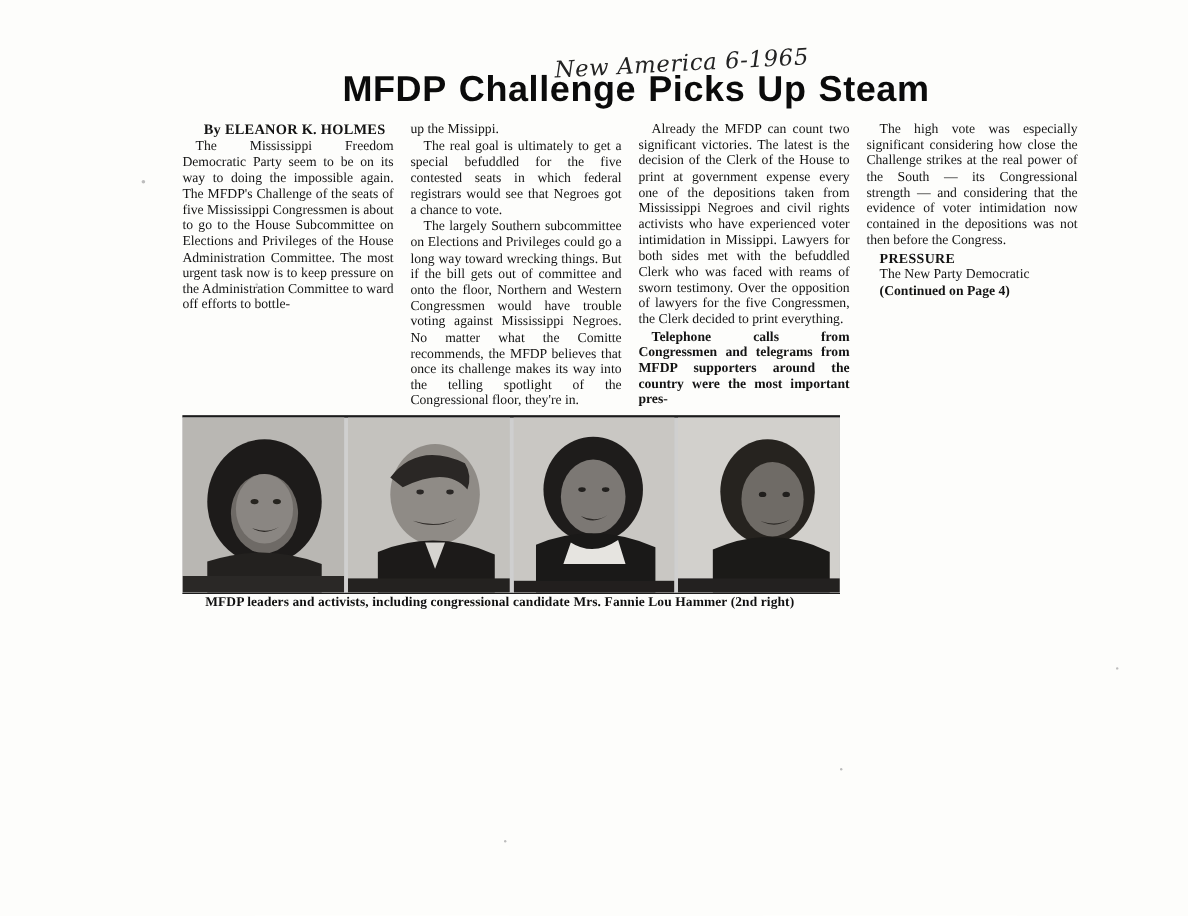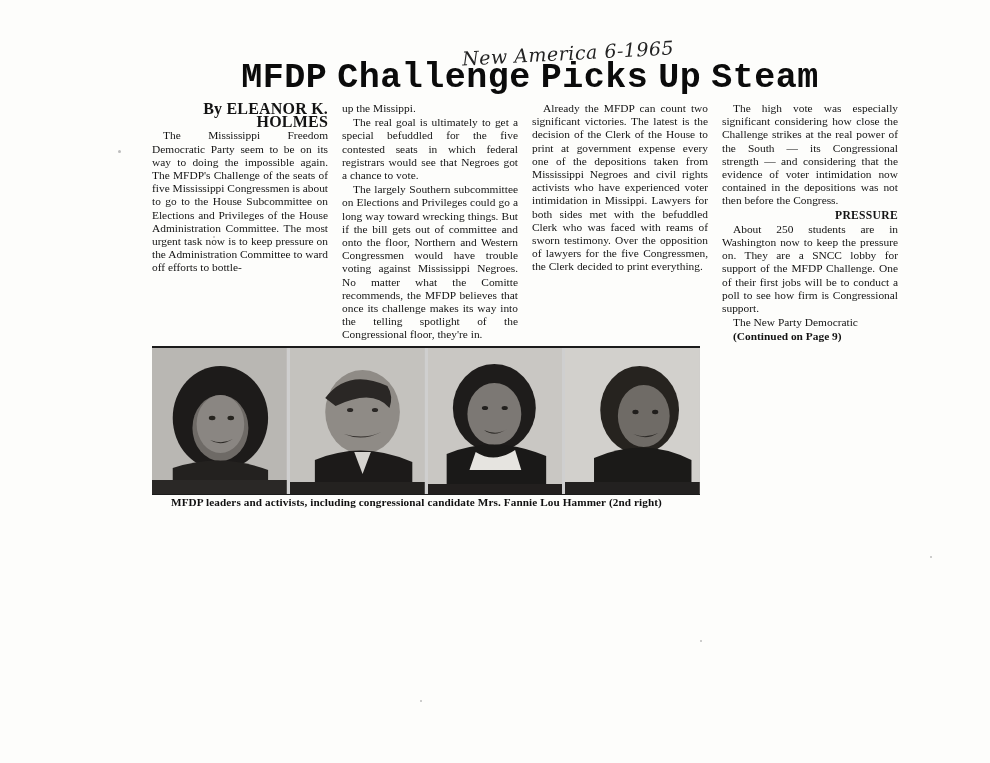--- a/index.html
+++ b/index.html
@@ -48,23 +48,23 @@
     white-space: nowrap;
   }
 
   
   .headline {
     position: absolute;
     left: 0;
     top: 22px;
     width: 756px;
     text-align: center;
-    font-family: Liberation Mono, monospace;
-    font-weight: bold;
-    font-size: 35px;
+    font-family: Liberation Sans, sans-serif;
+    font-weight: bold;
+    font-size: 30px;
     letter-spacing: 0.5px;
     color: #0b0b0b;
     white-space: nowrap;
   }
   .headline span { margin: 0 5px; }
 
   
   .columns {
     position: absolute;
     left: 0;
@@ -77,30 +77,30 @@
     width: 176px;
     font-size: 11.4px;
     line-height: 13.2px;
     text-align: justify;
     color: #131313;
   }
   .col p { margin: 0 0 1px 0; text-indent: 11px; }
   .col p.noindent { text-indent: 0; }
   .byline {
     font-weight: bold;
-    font-size: 16px;
+    font-size: 12px;
     letter-spacing: 0.2px;
     margin-bottom: 5px;
     text-indent: 0;
-    text-align: right;
+    text-align: center;
   }
   .bold-para { font-weight: bold; }
   .subhead {
     font-weight: bold;
-    text-align: right;
+    text-align: left;
     font-size: 11.6px;
     margin: 4px 0 1px 0;
     text-indent: 0;
     letter-spacing: 0.3px;
   }
   .continued {
     font-weight: bold;
     text-indent: 0;
     margin-top: 2px;
   }
@@ -163,28 +163,28 @@
     </div>
 
     <div class="col">
       <p class="noindent">up the Missippi.</p>
       <p>The real goal is ultimately to get a special befuddled for the five contested seats in which federal registrars would see that Negroes got a chance to vote.</p>
       <p>The largely Southern subcommittee on Elections and Privileges could go a long way toward wrecking things. But if the bill gets out of committee and onto the floor, Northern and Western Congressmen would have trouble voting against Mississippi Negroes. No matter what the Comitte recommends, the MFDP believes that once its challenge makes its way into the telling spotlight of the Congressional floor, they're in.</p>
     </div>
 
     <div class="col">
       <p>Already the MFDP can count two significant victories. The latest is the decision of the Clerk of the House to print at government expense every one of the depositions taken from Mississippi Negroes and civil rights activists who have experienced voter intimidation in Missippi. Lawyers for both sides met with the befuddled Clerk who was faced with reams of sworn testimony. Over the opposition of lawyers for the five Congressmen, the Clerk decided to print everything.</p>
+      <p class="bold-para">Telephone calls from Congressmen and telegrams from MFDP supporters around the country were the most important pres-</p>
     </div>
 
     <div class="col">
       <p>The high vote was especially significant considering how close the Challenge strikes at the real power of the South — its Congressional strength — and considering that the evidence of voter intimidation now contained in the depositions was not then before the Congress.</p>
       <p class="subhead">PRESSURE</p>
-      <p>About 250 students are in Washington now to keep the pressure on. They are a SNCC lobby for support of the MFDP Challenge. One of their first jobs will be to conduct a poll to see how firm is Congressional support.</p>
       <p>The New Party Democratic</p>
-      <p class="continued">(Continued on Page 9)</p>
+      <p class="continued">(Continued on Page 4)</p>
     </div>
 
   </div>
 
   <div class="photostrip">
 
     <div class="photo">
       <svg viewBox="0 0 130 146" preserveAspectRatio="none" width="100%" height="100%">
         <rect x="0" y="0" width="130" height="146" fill="#d8d6d2"></rect>
         <rect x="0" y="0" width="130" height="146" fill="#b9b7b3"></rect>

